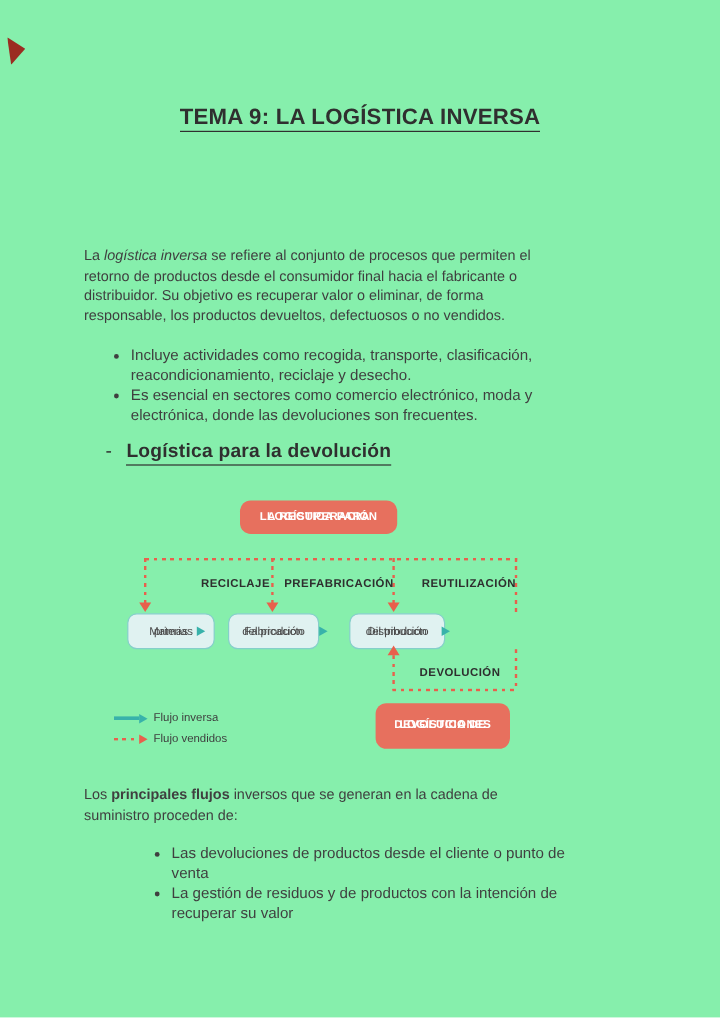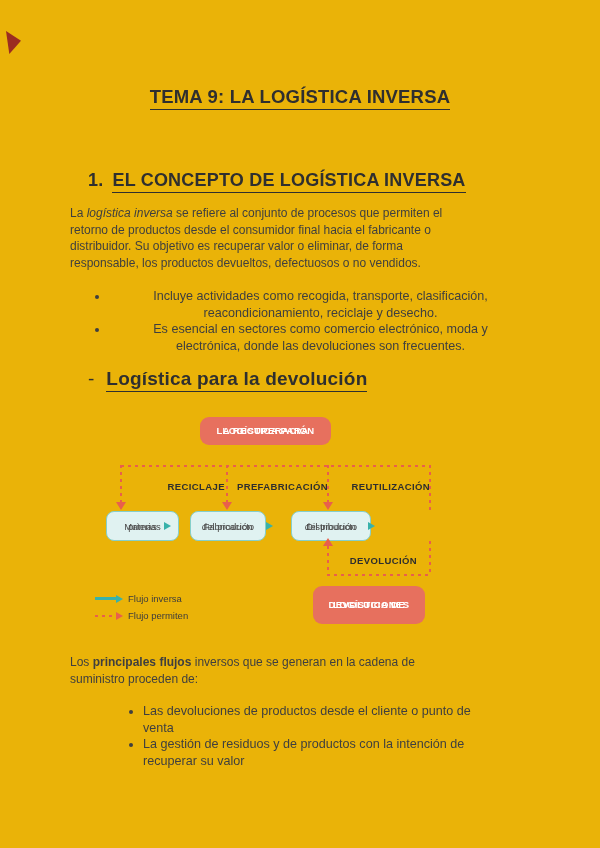--- a/index.html
+++ b/index.html
@@ -7,21 +7,21 @@
     --head:#2f2f2f;
     --salmon:#e7705e;
     --red:#e8604c;
     --teal:#38b2aa;
     --teal-border:#85cfca;
     --teal-fill:#e0f2f1;
   }
   *{margin:0;padding:0;box-sizing:border-box;}
   html,body{background:#ffffff;}
   body{font-family:"Liberation Sans", sans-serif;color:var(--ink);}
-  .page{position:relative;width:600px;height:848px;background:#eab308;overflow:hidden;}
+  .page{position:relative;width:600px;height:848px;background:#86efac;overflow:hidden;}
 
   .corner-mark{position:absolute;left:6px;top:31px;width:15px;height:23px;background:#9b2c21;
     clip-path:polygon(0 0,100% 42%,22% 100%);}
 
   .doc-title{position:absolute;top:86px;left:0;width:600px;text-align:center;
     font-size:18.5px;font-weight:600;color:var(--head);letter-spacing:.2px;}
   .doc-title .u{border-bottom:1.6px solid var(--head);padding-bottom:2px;}
 
   .h1{position:absolute;top:170px;left:88px;font-size:18px;font-weight:600;color:var(--head);letter-spacing:.2px;}
   .h1 .num{margin-right:9px;}
@@ -30,24 +30,24 @@
   .para{position:absolute;font-size:12px;line-height:16.5px;color:var(--ink);width:480px;}
   .para .pre{white-space:pre-line;}
   #para-intro{top:205px;left:70px;}
   #para-flows{top:654px;left:70px;}
   .italic{font-style:italic;}
   .bold{font-weight:700;margin-top:44px;}
 
   ul.doc-list{position:absolute;list-style:disc;padding-left:17px;width:440px;}
   ul.doc-list li{font-size:12.6px;line-height:16.5px;color:var(--ink);}
   ul.doc-list li span{white-space:pre-line;}
-  #list-concept{top:288px;left:92px;text-align:center;}
+  #list-concept{top:288px;left:92px;}
   #list-flows{top:703px;left:126px;}
 
-  .sub-heading{position:absolute;top:368px;left:88px;font-size:19px;font-weight:600;color:var(--head);}
+  .sub-heading{position:absolute;top:368px;left:88px;font-size:16px;font-weight:600;color:var(--head);}
   .sub-heading .dash{margin-right:12px;font-weight:500;}
   .sub-heading .u{border-bottom:1.5px solid var(--head);padding-bottom:2px;letter-spacing:.2px;}
 
   
   #diagram{position:absolute;left:0;top:405px;width:600px;height:240px;}
   #diagram *{position:absolute;}
 
   .red-box{background:var(--salmon);border-radius:9px;color:#ffffff;
     display:flex;flex-direction:column;align-items:center;justify-content:center;
     font-size:9.5px;font-weight:700;letter-spacing:.4px;line-height:12px;text-align:center;}
@@ -103,23 +103,20 @@
 <body>
 
 <div class="page">
 
   <div class="corner-mark"></div>
 
   <div class="doc-title">
     <span class="u">TEMA 9: LA LOGÍSTICA INVERSA</span>
   </div>
 
-  <div class="h1">
-    <span class="num">1.</span><span class="u">EL CONCEPTO DE LOGÍSTICA INVERSA</span>
-  </div>
 
   <div class="para" id="para-intro">
     <span>La </span><span class="italic">logística inversa</span><span class="pre"> se refiere al conjunto de procesos que permiten el
 retorno de productos desde el consumidor final hacia el fabricante o
 distribuidor. Su objetivo es recuperar valor o eliminar, de forma
 responsable, los productos devueltos, defectuosos o no vendidos.</span>
   </div>
 
   <ul class="doc-list" id="list-concept">
     <li><span>Incluye actividades como recogida, transporte, clasificación,
@@ -191,21 +188,21 @@
 
     <div class="legend-arrow" id="leg-arrow-direct">
         <div class="line"></div>
         <div class="head"></div>
       </div>
     <div class="legend-label" id="leg-lbl-direct">Flujo inversa</div>
     <div class="legend-arrow" id="leg-arrow-inverse">
         <div class="line"></div>
         <div class="head"></div>
       </div>
-    <div class="legend-label" id="leg-lbl-inverse">Flujo permiten</div>
+    <div class="legend-label" id="leg-lbl-inverse">Flujo vendidos</div>
   </div>
 
   <div class="para" id="para-flows">
     <span>Los </span><span class="bold">principales flujos</span><span class="pre"> inversos que se generan en la cadena de
 suministro proceden de:</span>
   </div>
 
   <ul class="doc-list" id="list-flows">
     <li><span>Las devoluciones de productos desde el cliente o punto de
 venta</span></li>

